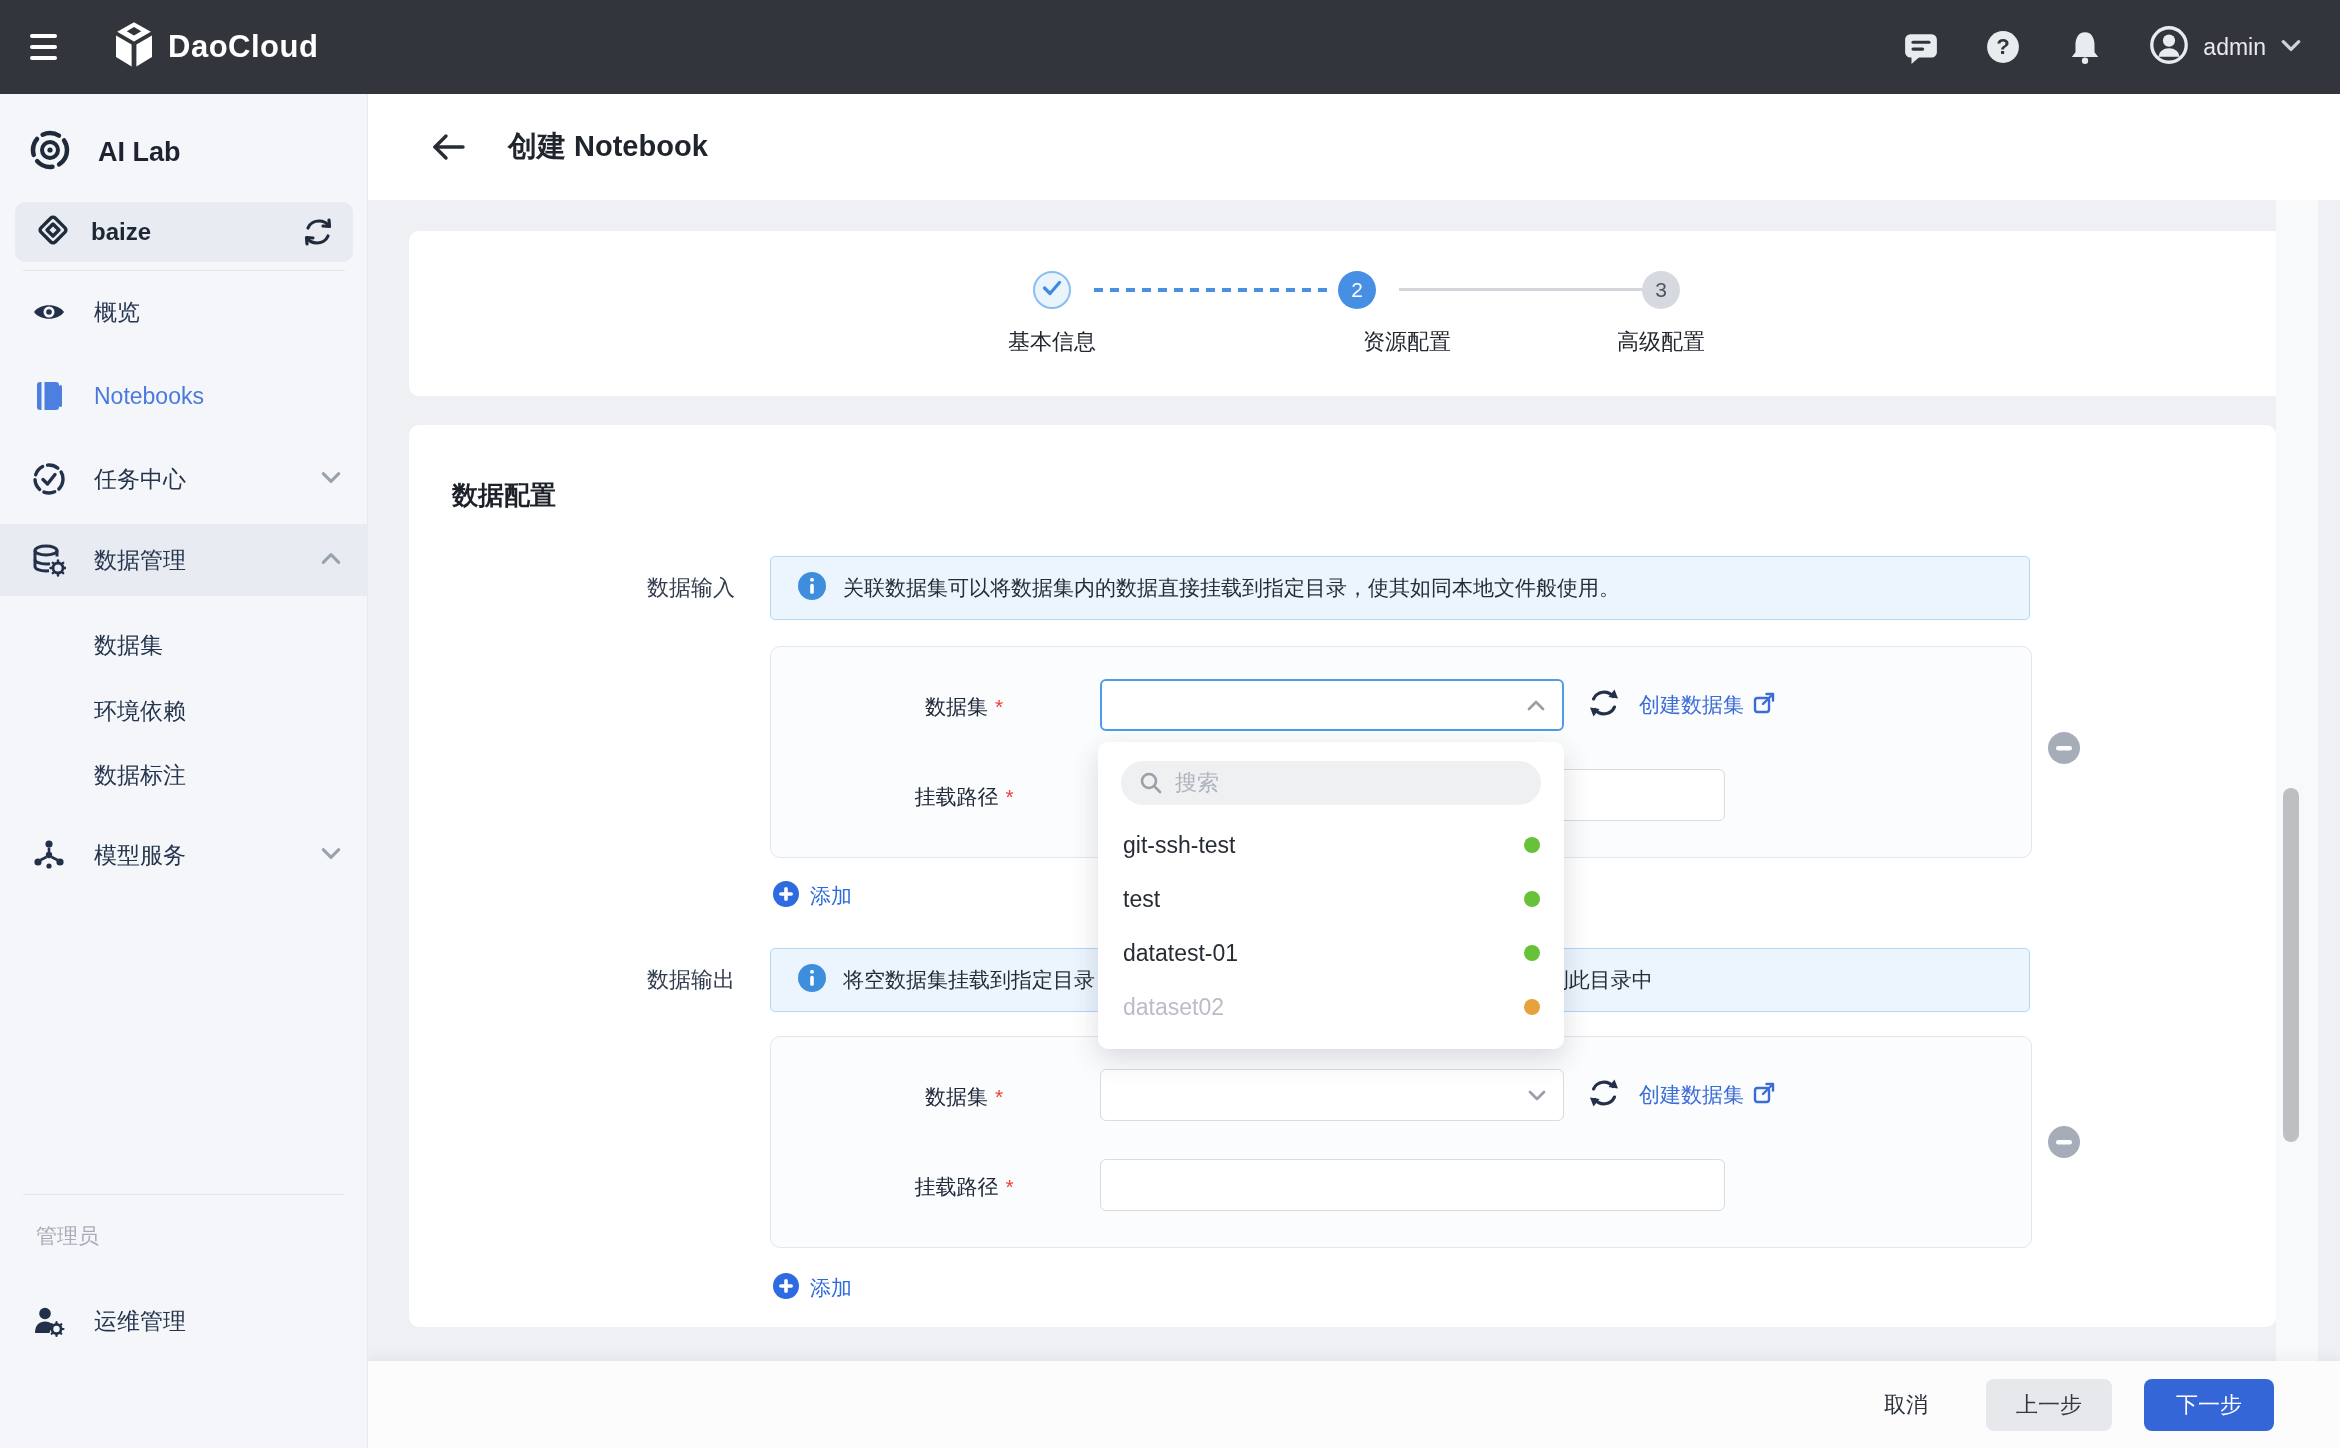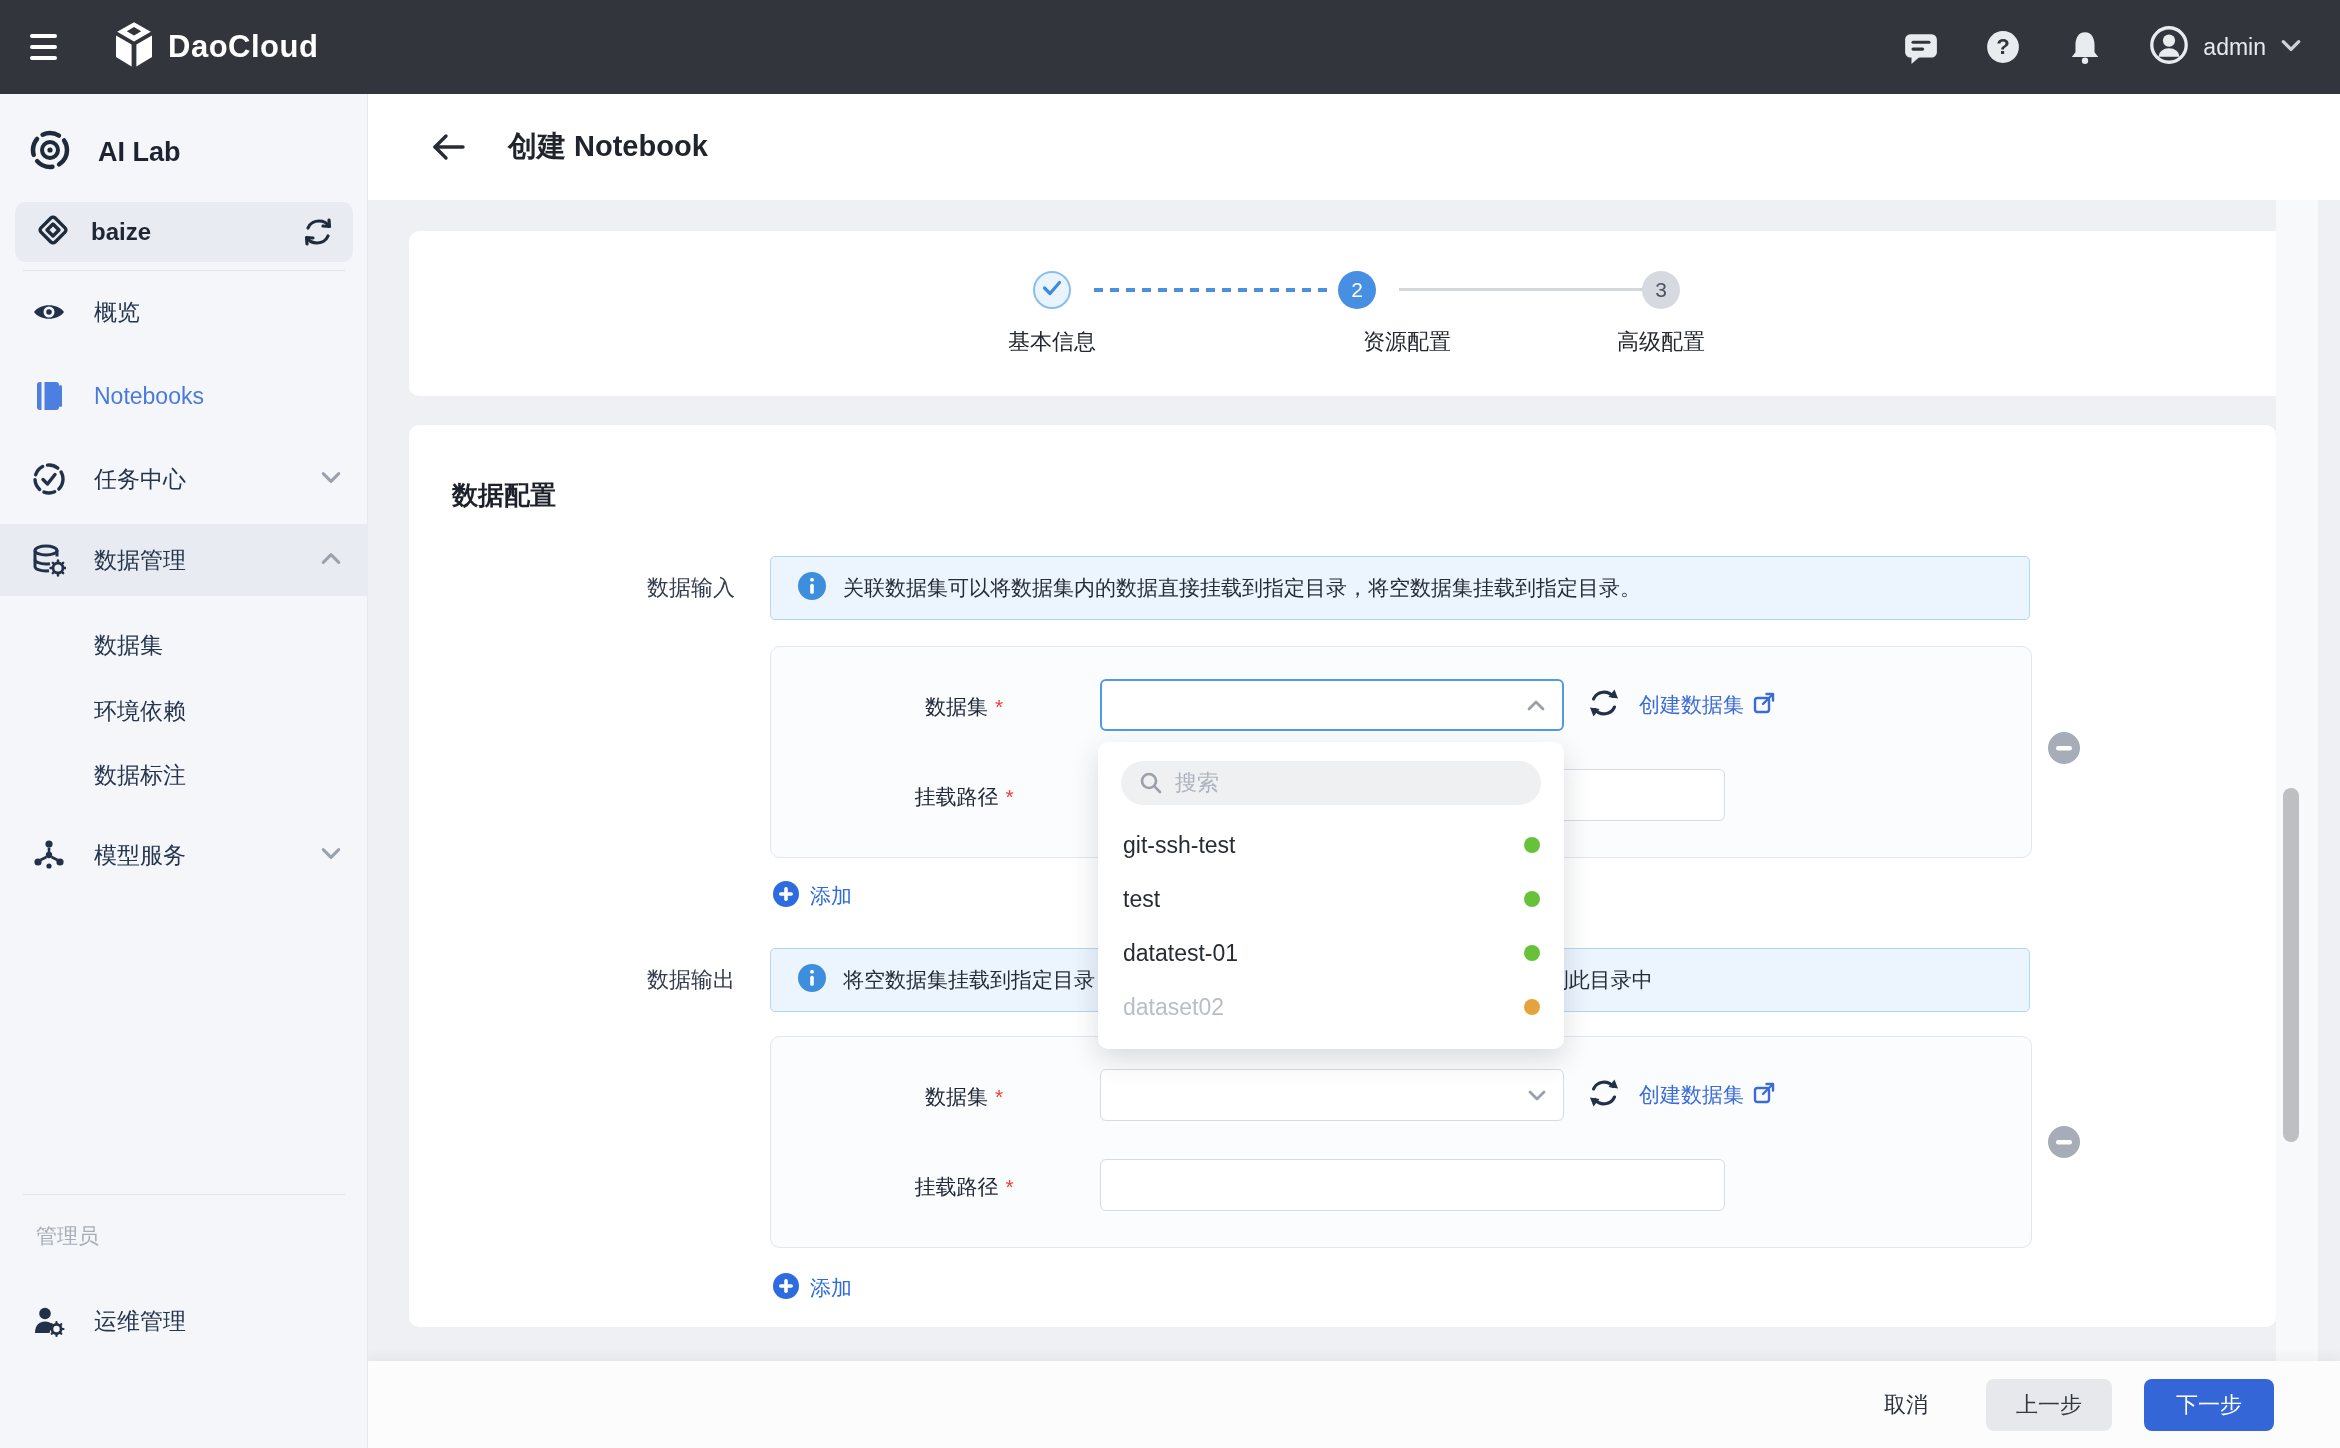--- a/index.html
+++ b/index.html
@@ -344,21 +344,21 @@
 
     <div class="row-label" style="left:86px;top:148px">数据输入</div>
     <div class="alert" style="top:131px">
       <span class="info-ic">
         <svg width="30" height="30" viewBox="0 0 30 30">
           <circle cx="15" cy="15" r="14" fill="#3e8ede"></circle>
           <rect x="13.2" y="7" width="3.6" height="3.6" rx="1.4" fill="#fff"></rect>
           <rect x="13.2" y="12.8" width="3.6" height="10" rx="1.6" fill="#fff"></rect>
         </svg>
       </span>
-      <span class="alert-text">关联数据集可以将数据集内的数据直接挂载到指定目录，将空数据集挂载到指定目录。</span>
+      <span class="alert-text">关联数据集可以将数据集内的数据直接挂载到指定目录，使其如同本地文件般使用。</span>
     </div>
 
     <div class="ds-card" style="top:221px">
       <div class="fld-label" style="top:46px"><span>数据集</span><span class="req">*</span></div>
       <div class="select focused" style="top:32px">
         <span class="sel-chev">
           <svg width="20" height="13" viewBox="0 0 20 13">
               <polyline points="3,10 10,3 17,10" fill="none" stroke="#99a0aa" stroke-width="2.8" stroke-linecap="round" stroke-linejoin="round"></polyline>
             </svg>
         </span>

